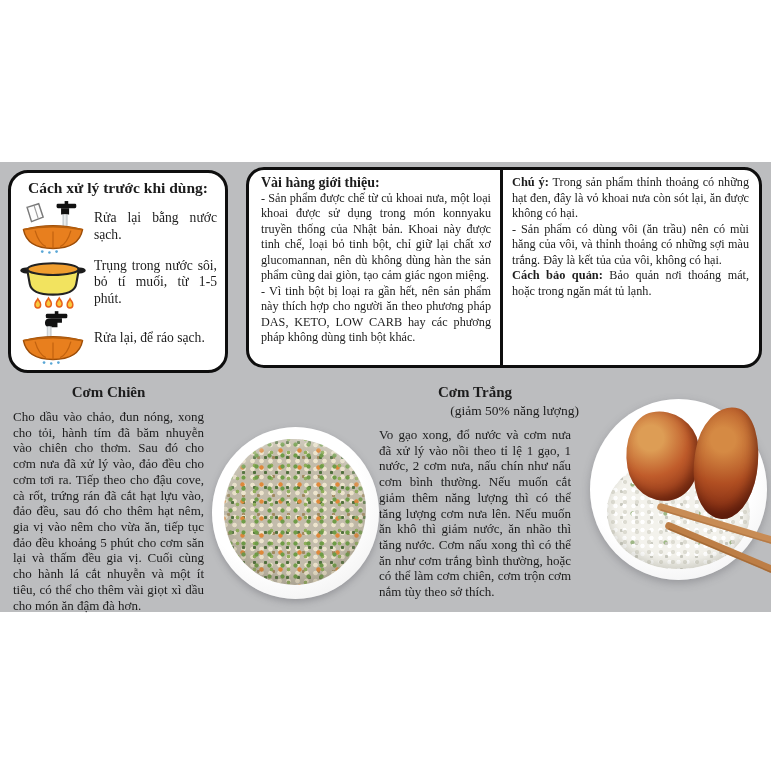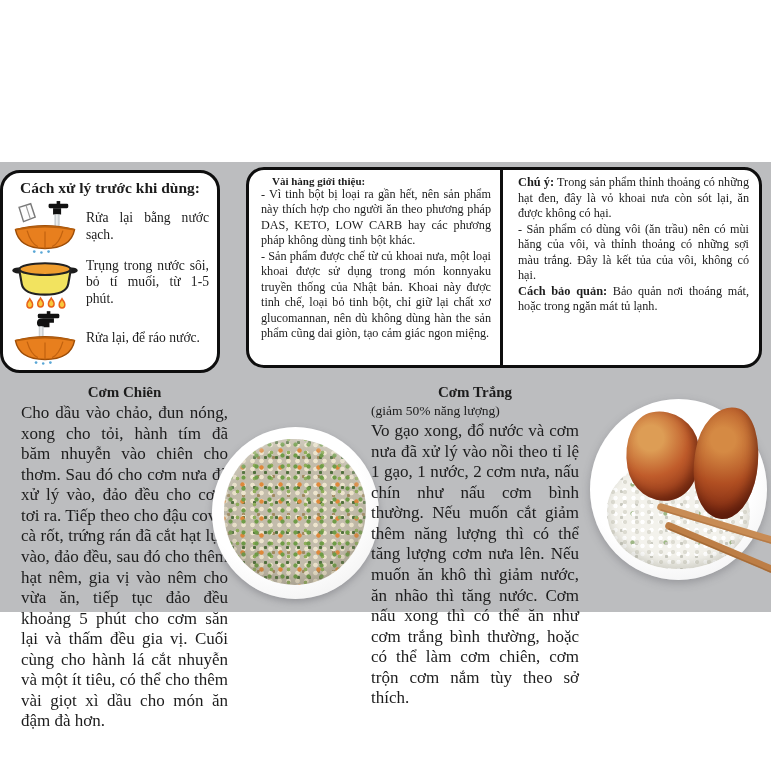--- a/index.html
+++ b/index.html
@@ -1,44 +1,44 @@
 <!DOCTYPE html>
 <html><head>
 <meta charset="utf-8">
 <style>
   html,body{margin:0;padding:0;background:#fff;}
   .canvas{position:relative;width:771px;height:771px;background:#ffffff;overflow:hidden;
           font-family:"Liberation Serif", serif;color:#1c1c1c;}
   .band{position:absolute;left:0;top:162px;width:771px;height:450px;background:#bcbdbf;}
 
   
-  .pretreat{position:absolute;left:0;top:170px;width:220px;height:203px;box-sizing:border-box;
+  .pretreat{position:absolute;left:8px;top:170px;width:220px;height:203px;box-sizing:border-box;
             background:#fff;border:3.5px solid #0e0e0e;border-radius:20px;padding:4px 8px 4px 8px;
             display:flex;flex-direction:column;}
   .pt-title{font-weight:bold;font-size:15.5px;text-align:center;margin:2px 0 2px 0;}
   .pt-row{display:flex;align-items:center;flex:1;gap:7px;}
   .pt-icon{width:68px;flex:0 0 68px;display:flex;justify-content:center;}
   .pt-text{font-size:13.6px;line-height:1.22;text-align:justify;flex:1;}
 
   
   .infobox{position:absolute;left:246px;top:167px;width:516px;height:201px;box-sizing:border-box;
            background:#fff;border:3px solid #0e0e0e;border-radius:18px;display:flex;overflow:hidden;}
   .col-intro{width:254px;box-sizing:border-box;border-right:3px solid #0e0e0e;padding:5px 9px 4px 12px;}
-  .col-note{flex:1;box-sizing:border-box;padding:5px 10px 4px 15px;}
-  .ib-title{font-weight:bold;font-size:11px;margin-left:11px;}
+  .col-note{flex:1;box-sizing:border-box;padding:5px 10px 4px 9px;}
+  .ib-title{font-weight:bold;font-size:14px;}
   .ib{font-size:12.2px;line-height:1.27;text-align:justify;margin:0;}
   .ib b{font-size:12.4px;}
 
   
   .recipe{position:absolute;top:384px;}
-  .fried-text{left:21px;width:207px;}
+  .fried-text{left:5px;width:207px;}
   .white-text{left:371px;width:208px;}
   .r-title{font-weight:bold;font-size:15px;text-align:center;margin:0 0 2px 0;}
-  .r-sub{font-size:13.5px;text-align:left;margin:0 0 2px 0;}
-  .r-body{font-size:17px;line-height:1.21;text-align:justify;margin:0;}
+  .r-sub{font-size:13.5px;text-align:right;margin:0 0 2px 0;}
+  .r-body{font-size:13px;line-height:1.21;text-align:justify;margin:8px;}
 
   
   .fried-photo{position:absolute;left:212px;top:427px;width:167px;height:172px;}
   .plate{position:absolute;inset:0;background:radial-gradient(circle at 42% 38%, #ffffff 55%, #f4f4f4 78%, #e9e9ea 100%);
          border-radius:50%;box-shadow:0 3px 7px rgba(80,80,88,.35);}
   .rice-mix{position:absolute;left:12px;top:12px;width:142px;height:146px;
             border-radius:48% 52% 50% 50% / 50% 48% 52% 50%;
             background-color:#c3bcab;
             background-image:
               radial-gradient(circle, #6f9c48 0 1.7px, transparent 2.5px),
@@ -157,29 +157,29 @@
           <rect x="32.8" y="17" width="1.5" height="13" fill="#f2f4f5"></rect>
 
           <path d="M5 33 Q38 24 71 33 Q67 54 38 54 Q9 54 5 33 Z" fill="#e87f1e" stroke="#9c4d08" stroke-width="1.6"></path>
           <path d="M5 33 Q38 26 71 33" fill="none" stroke="#b85f0c" stroke-width="2"></path>
           <path d="M18 34 Q22 48 30 52 M38 35 V54 M58 34 Q54 48 46 52" stroke="#c2620f" stroke-width="1.4" fill="none"></path>
           <circle cx="28" cy="57.5" r="1.5" fill="#5aa7d6"></circle>
           <circle cx="36" cy="58.5" r="1.4" fill="#5aa7d6"></circle>
           <circle cx="44" cy="57.5" r="1.5" fill="#5aa7d6"></circle>
         </svg>
       </span>
-      <span class="pt-text">Rửa lại, để ráo nước.</span>
+      <span class="pt-text">Rửa lại, để ráo sạch.</span>
     </div>
   </div>
 
   <div class="infobox">
     <div class="col-intro">
       <div class="ib-title">Vài hàng giới thiệu:</div>
+      <p class="ib">- Sản phẩm được chế từ củ khoai nưa, một loại khoai được sử dụng trong món konnyaku truyền thống của Nhật bản. Khoai này được tinh chế, loại bỏ tinh bột, chỉ giữ lại chất xơ glucomannan, nên dù không dùng hàn the sản phẩm cũng dai giòn, tạo cảm giác ngon miệng.</p>
       <p class="ib">- Vì tinh bột bị loại ra gần hết, nên sản phẩm này thích hợp cho người ăn theo phương pháp DAS, KETO, LOW CARB hay các phương pháp không dùng tinh bột khác.</p>
-      <p class="ib">- Sản phẩm được chế từ củ khoai nưa, một loại khoai được sử dụng trong món konnyaku truyền thống của Nhật bản. Khoai này được tinh chế, loại bỏ tinh bột, chỉ giữ lại chất xơ glucomannan, nên dù không dùng hàn the sản phẩm cũng dai giòn, tạo cảm giác ngon miệng.</p>
     </div>
     <div class="col-note">
       <p class="ib"><b>Chú ý:</b><span> Trong sản phẩm thỉnh thoảng có những hạt đen, đây là vỏ khoai nưa còn sót lại, ăn được không có hại.</span></p>
       <p class="ib">- Sản phẩm có dùng vôi (ăn trầu) nên có mùi hăng của vôi, và thỉnh thoảng có những sợi màu trắng. Đây là kết tủa của vôi, không có hại.</p>
       <p class="ib"><b>Cách bảo quản:</b><span> Bảo quản nơi thoáng mát, hoặc trong ngăn mát tủ lạnh.</span></p>
     </div>
   </div>
 
   <div class="recipe fried-text">
     <div class="r-title">Cơm Chiên</div>

